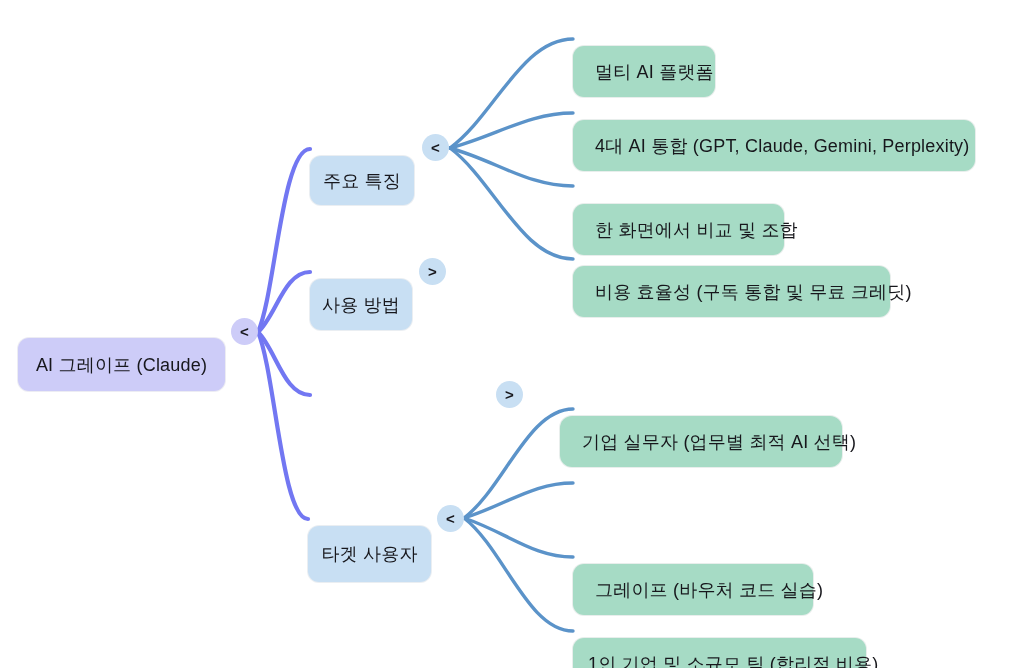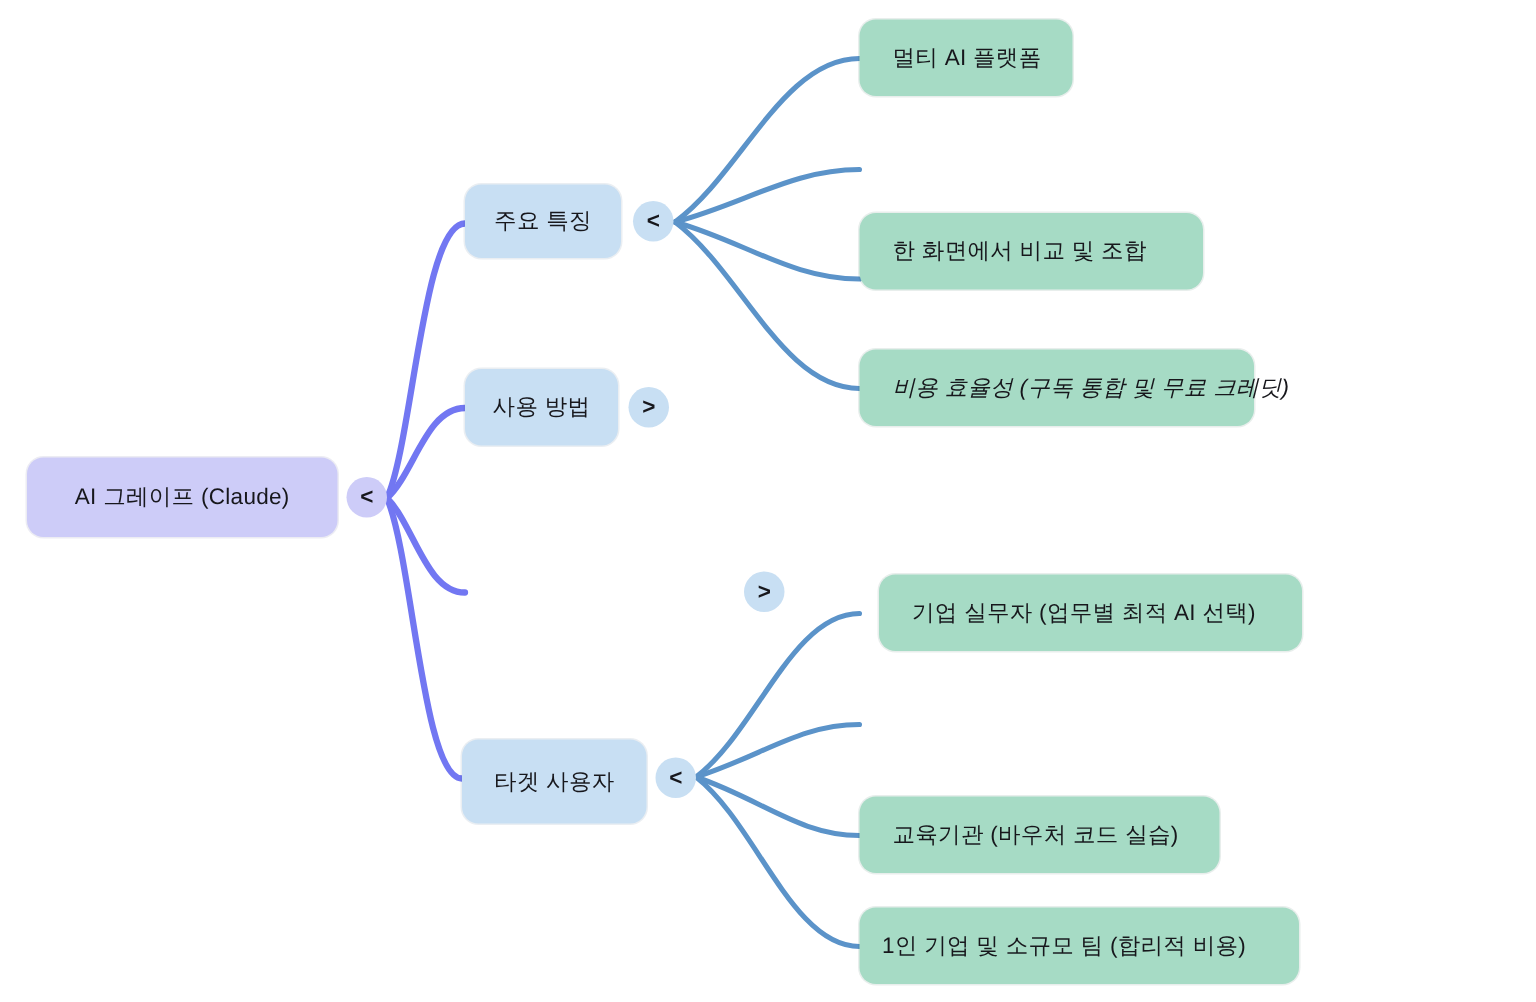--- a/index.html
+++ b/index.html
@@ -28,25 +28,26 @@
   svg.edges path.root-edge   { stroke: var(--root-edge, #7277f2); stroke-width: 4.2px; }
   svg.edges path.branch-edge { stroke: var(--branch-edge, #5b93c9); stroke-width: 3.4px; }
 
   .node {
     position: absolute;
     display: flex;
     align-items: center;
     justify-content: center;
     box-sizing: border-box;
     border-radius: 11px;
-    font-size: 15px;
+    font-size: 18px;
     font-weight: 500;
     color: var(--text, #17171c);
     white-space: nowrap;
     letter-spacing: 0.2px;
+    margin-top: 33px;
   }
   .node.root   { background: var(--root-fill, #cdccf8);   box-shadow: 0 0 0 1px rgba(70,70,140,0.10); }
   .node.branch { background: var(--branch-fill, #c8dff3); box-shadow: 0 0 0 1px rgba(50,90,130,0.10); }
   .node.leaf   {
     background: var(--leaf-fill, #a6dbc5);
     box-shadow: 0 0 0 1px rgba(30,90,70,0.10);
     justify-content: flex-start;
     padding-left: 22px;
     padding-right: 22px;
   }
@@ -97,20 +98,21 @@
 
   <div class="node branch" style="left:310px; top:246px; width:102px; height:51px;">사용 방법</div>
   <div class="toggle t-branch" style="left:419px; top:258px;">&gt;</div>
 
   <div class="toggle t-branch" style="left:496px; top:381px;">&gt;</div>
 
   <div class="node branch" style="left:308px; top:493px; width:123px; height:56px;">타겟 사용자</div>
   <div class="toggle t-branch" style="left:437px; top:505px;">&lt;</div>
 
   <div class="node leaf" style="left:573px; top:13px; width:142px; height:51px;">멀티 AI 플랫폼</div>
-  <div class="node leaf" style="left:573px; top:142px; width:229px; height:51px;">한 화면에서 비교 및 조합</div>
-  <div class="node leaf" style="left:573px; top:233px; width:263px; height:51px;font-style:italic;">비용 효율성 (구독 통합 및 무료 크레딧)</div>
+  <div class="node leaf" style="left:573px; top:87px; width:402px; height:51px;">4대 AI 통합 (GPT, Claude, Gemini, Perplexity)</div>
+  <div class="node leaf" style="left:573px; top:171px; width:211px; height:51px;">한 화면에서 비교 및 조합</div>
+  <div class="node leaf" style="left:573px; top:233px; width:317px; height:51px;">비용 효율성 (구독 통합 및 무료 크레딧)</div>
 
-  <div class="node leaf" style="left:586px; top:383px; width:282px; height:51px;">기업 실무자 (업무별 최적 AI 선택)</div>
-  <div class="node leaf" style="left:573px; top:531px; width:240px; height:51px;">교육기관 (바우처 코드 실습)</div>
+  <div class="node leaf" style="left:560px; top:383px; width:282px; height:51px;border-radius:12px;">기업 실무자 (업무별 최적 AI 선택)</div>
+  <div class="node leaf" style="left:573px; top:531px; width:240px; height:51px;">그레이프 (바우처 코드 실습)</div>
   <div class="node leaf" style="left:573px; top:605px; width:293px; height:51px;padding-left:15px;">1인 기업 및 소규모 팀 (합리적 비용)</div>
 
 </div>
 
 </body></html>

